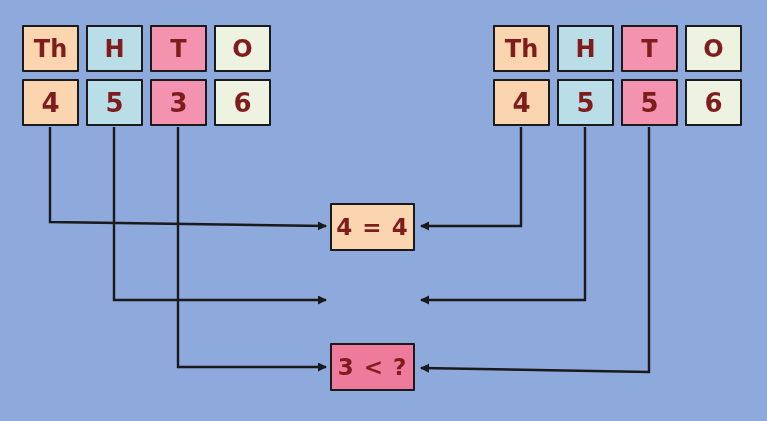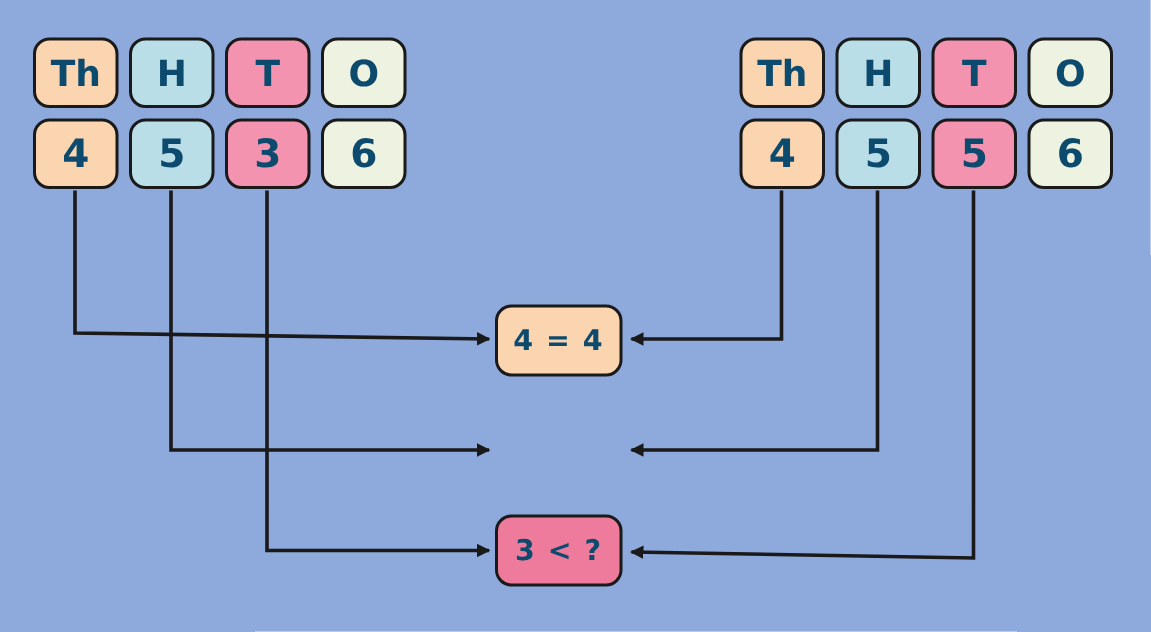--- a/index.html
+++ b/index.html
@@ -8,27 +8,27 @@
     width:767px;height:421px;
     background:var(--background,#8EA9DB);
     font-family:"DejaVu Sans","Liberation Sans",sans-serif;
     overflow:hidden;
   }
   .arrow-layer{position:absolute;left:0;top:0;width:767px;height:421px;}
   .box{
     position:absolute;
     box-sizing:border-box;
     border:2.5px solid var(--line,#1A1A1A);
-    border-radius:11px;
+    border-radius:1px;
     display:flex;align-items:center;justify-content:center;
-    font-weight:bold;color:#0c4a6e;
+    font-weight:bold;color:#7f1d1d;
   }
   .cell{width:57px;height:47px;font-size:24px;}
   .digit{font-size:26px;}
-  .cmp{width:85px;height:48px;font-size:19px;letter-spacing:1px;}
+  .cmp{width:85px;height:48px;font-size:23px;letter-spacing:1px;}
   .c-peach{background:var(--peach,#FBD4B0);}
   .c-blue{background:var(--blue,#BADEE7);}
   .c-pink{background:var(--pink,#F393B0);}
   .c-pinkstrong{background:var(--pink_strong,#EE7B9C);}
   .c-cream{background:var(--cream,#EEF2E0);}
   polyline{fill:none;stroke:var(--line,#1A1A1A);stroke-width:2.4;}
 </style>
 </head>
 <body>
 

